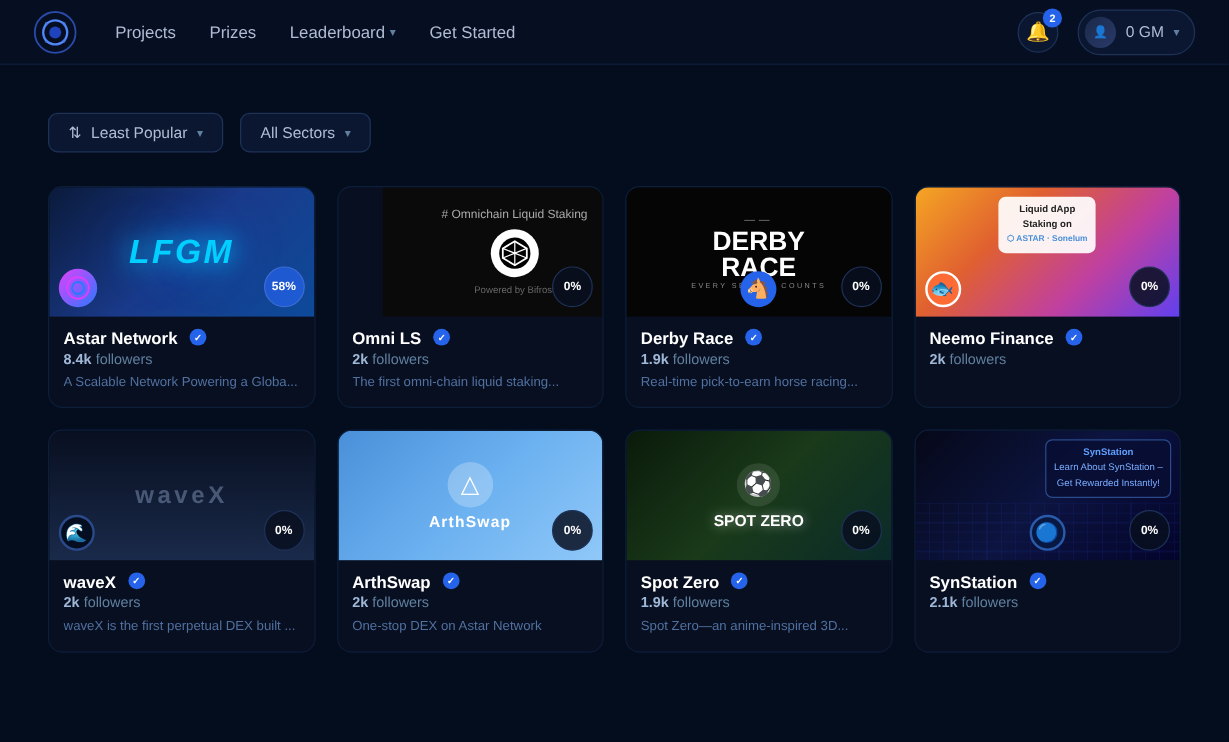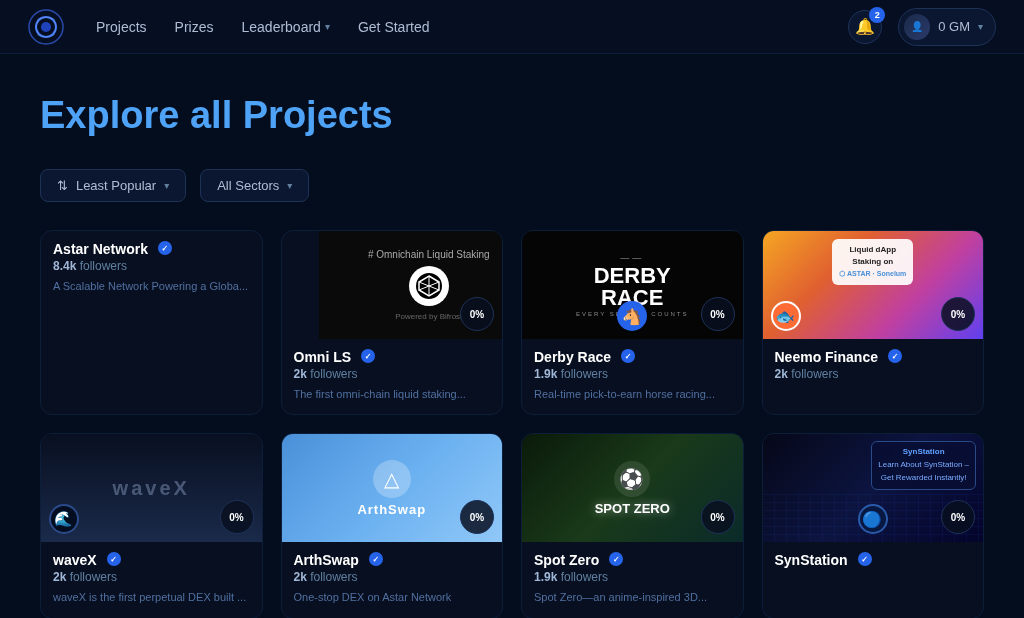--- a/index.html
+++ b/index.html
@@ -300,38 +300,47 @@
     </div>
     <div class="user-btn">
       <div class="user-avatar">👤</div>
       <span>0 GM</span>
       <span class="chevron-icon">▾</span>
     </div>
   </div>
 </nav>
 
 <div class="main">
-  <h1 class="page-title">
-    <span>Explore all </span><span style="color:#4fa3f7;">Projects</span>
-  </h1>
 
   <div class="filters">
     <button class="filter-btn">
       <span>⇅</span>
       <span>Least Popular</span>
       <span class="chevron-icon">▾</span>
     </button>
     <button class="filter-btn">
       <span>All Sectors</span>
       <span class="chevron-icon">▾</span>
     </button>
   </div>
 
   <div class="projects-grid" id="projects-grid">
   <div class="project-card">
+    <div class="card-image">
+      <div class="img-astar" style="width:100%;height:100%;position:relative;">
+        <div class="img-astar-text">LFGM</div>
+        <div class="img-astar-logo">
+          <svg width="20" height="20" viewBox="0 0 20 20">
+            <circle cx="10" cy="10" r="9" fill="none" stroke="#e040fb" stroke-width="1.5"></circle>
+            <circle cx="10" cy="10" r="5" fill="none" stroke="#2979ff" stroke-width="1.5"></circle>
+          </svg>
+        </div>
+      </div>
+      <div class="card-percent highlight">58%</div>
+    </div>
     <div class="card-body">
       <div class="card-name">
         <span>Astar Network</span>
         <span class="verified-icon">✓</span>
       </div>
       <div class="card-followers">
         <span>8.4k</span> followers
       </div>
       <div class="card-desc">A Scalable Network Powering a Globa...</div>
     </div>
@@ -474,16 +483,19 @@
         <div style="position:absolute;bottom:0;left:0;right:0;height:45%;background:repeating-linear-gradient(0deg,transparent,transparent 7px,rgba(30,60,180,0.12) 7px,rgba(30,60,180,0.12) 8px),repeating-linear-gradient(90deg,transparent,transparent 11px,rgba(30,60,180,0.12) 11px,rgba(30,60,180,0.12) 12px);pointer-events:none;"></div>
         <div style="position:absolute;bottom:8px;left:50%;transform:translateX(-50%);width:30px;height:30px;border-radius:50%;background:#081840;border:2px solid #2a5aaa;display:flex;align-items:center;justify-content:center;font-size:16px;">🔵</div>
       </div>
       <div class="card-percent">0%</div>
     </div>
     <div class="card-body">
       <div class="card-name">
         <span>SynStation</span>
         <span class="verified-icon">✓</span>
       </div>
+      <div class="card-followers">
+        <span>2.1k</span> followers
+      </div>
     </div>
   </div>
     </div>
 </div>
 
 </body></html>

